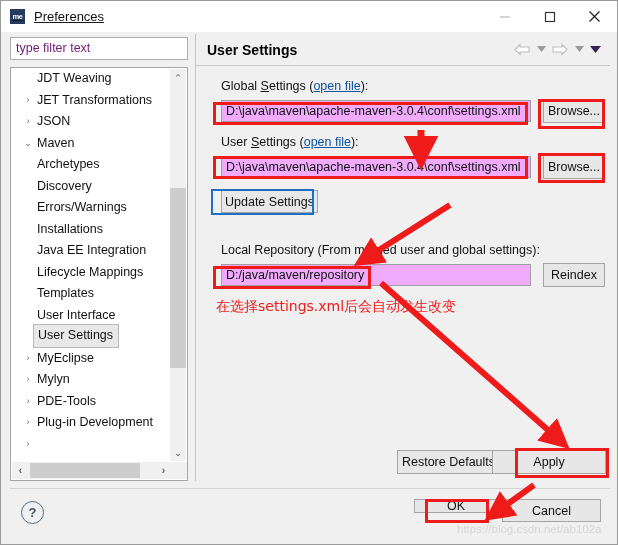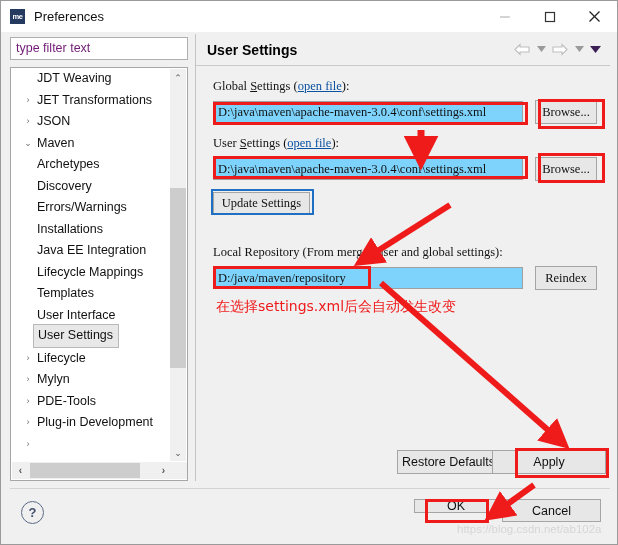--- a/index.html
+++ b/index.html
@@ -16,21 +16,21 @@
     position:absolute;left:0;top:0;width:618px;height:545px;
     background:#f0f0f0;
     border:1px solid #9a9a9a;
     box-sizing:border-box;
     overflow:hidden;
   }
   
   .titlebar{
     position:absolute;left:0;top:0;width:616px;height:31px;
     background:#ffffff;
-    display:flex;align-items:center;
+    display:flex;align-items:center;text-decoration:underline;
   }
   .app-icon{
     width:15px;height:15px;margin-left:9px;margin-right:9px;
     background:#243a5e;color:#fff;
     font-size:7.5px;font-weight:bold;
     display:flex;align-items:center;justify-content:center;
     letter-spacing:-0.3px;
     font-family:"Liberation Sans",sans-serif;
   }
   .title-text{font-size:13px;color:#111;}
@@ -127,31 +127,31 @@
   .pane-header{
     position:absolute;left:0;top:0;width:414px;height:31px;
     display:flex;align-items:center;
     border-bottom:1px solid #c9c9c9;
   }
   .pane-title{font-size:14px;font-weight:bold;margin-left:11px;color:#000;}
   .nav-icons{position:absolute;right:8px;top:6px;display:flex;align-items:center;gap:2px;}
   .nav-icons .ic{width:20px;height:18px;display:flex;align-items:center;justify-content:center;}
   .nav-icons .cv{width:14px;height:18px;display:flex;align-items:center;justify-content:center;}
 
-  .form{position:absolute;left:0;top:31px;width:414px;font-family:Liberation Serif, serif;}
+  .form{position:absolute;left:8px;top:31px;width:414px;}
   .lbl-row{
     margin-left:17px;margin-top:0;font-size:12.5px;color:#111;
   }
   .lbl-row u{text-decoration:underline;}
   .link{color:#0b52a1;text-decoration:underline;cursor:pointer;}
 
   .field-row{display:flex;align-items:center;margin-left:17px;}
   .txt{
     box-sizing:border-box;
-    height:22px;border:1px solid #a0a0a0;background:#7dd3fc;
+    height:22px;border:1px solid #a0a0a0;background:#f0abfc;
     font-size:12.5px;color:#111;
     padding:2px 4px;line-height:16px;
     white-space:nowrap;overflow:hidden;
   }
   .btn-std{
     box-sizing:border-box;
     background:#e7e7e7;border:1px solid #a5a5a5;
     height:24px;font-size:12.5px;color:#111;
     display:flex;align-items:center;justify-content:center;
     cursor:pointer;
@@ -255,21 +255,21 @@
             <span class="lbl">Templates</span>
           </div>
           <div class="tree-item indent1">
             <span class="lbl">User Interface</span>
           </div>
           <div class="tree-item indent1 selected">
             <span class="lbl">User Settings</span>
           </div>
           <div class="tree-item">
             <span class="arrow">›</span>
-            <span class="lbl">Lifecycle</span>
+            <span class="lbl">MyEclipse</span>
           </div>
           <div class="tree-item">
             <span class="arrow">›</span>
             <span class="lbl">Mylyn</span>
           </div>
           <div class="tree-item">
             <span class="arrow">›</span>
             <span class="lbl">PDE-Tools</span>
           </div>
           <div class="tree-item">

